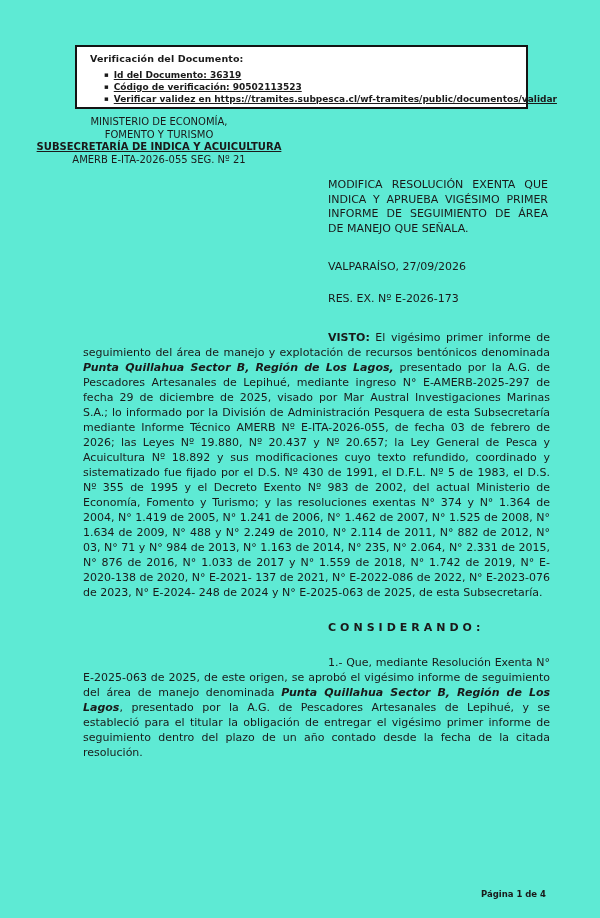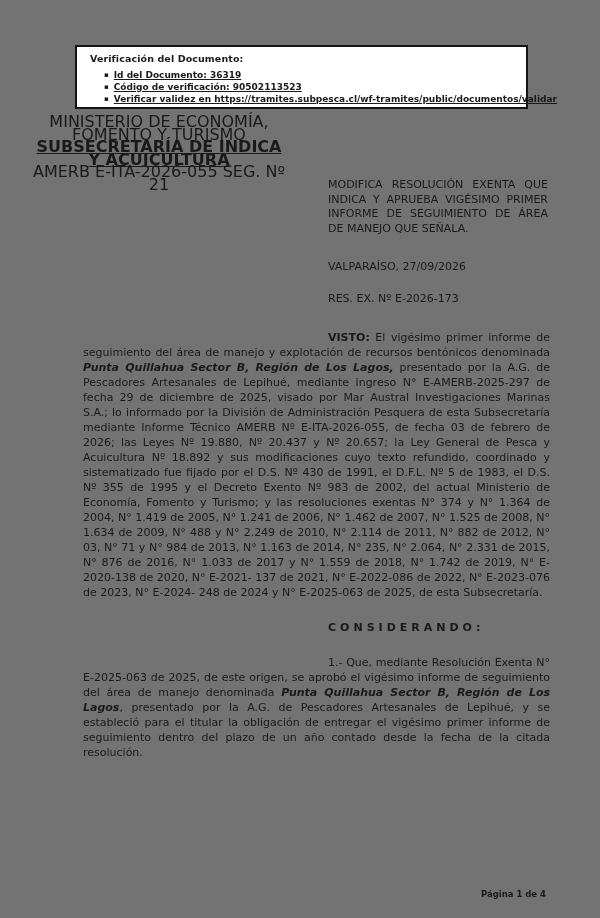--- a/index.html
+++ b/index.html
@@ -1,34 +1,34 @@
 <!DOCTYPE html>
 <html><head>
 <meta charset="utf-8">
 <title>Resolución</title>
 <style>
   html,body { margin:0; padding:0; background:#ffffff; }
   .page {
-    position:relative; width:600px; height:918px; background:#737373;
+    position:relative; width:600px; height:918px; background:#5eead4;
     font-family:"DejaVu Sans", sans-serif; color:#1a1a1a; overflow:hidden;
   }
 
   
   .verify-box {
     position:absolute; left:75px; top:45px; width:453px; height:64px;
     border:2px solid #141414; box-sizing:border-box; background:#fff;
   }
   .vb-title { font-size:9.5px; font-weight:bold; margin:6px 0 0 13px; letter-spacing:0.1px; }
   .vb-list { margin:5px 0 8px 0; padding:0 0 0 27px; list-style:none;text-decoration:underline; }
   .vb-list li { font-size:9px; font-weight:bold; line-height:12px; white-space:nowrap; }
   .bullet { display:inline-block; font-size:7px; margin-right:5px; vertical-align:1px; }
 
   
   .letterhead { position:absolute; left:28px; top:116px; width:262px; text-align:center;
-    font-size:16px; line-height:12.5px; }
+    font-size:10px; line-height:12.5px; }
   .subpesca { font-weight:bold; text-decoration:underline; }
 
   
   .title-block { position:absolute; left:328px; top:178px; width:220px;
     font-size:11px; line-height:14.5px; text-align:justify; }
   .place-date { position:absolute; left:328px; top:260px; font-size:11px; }
   .res-number { position:absolute; left:328px; top:292px; font-size:11px; }
 
   
   .body-text { position:absolute; left:83px; top:330px; width:467px;

